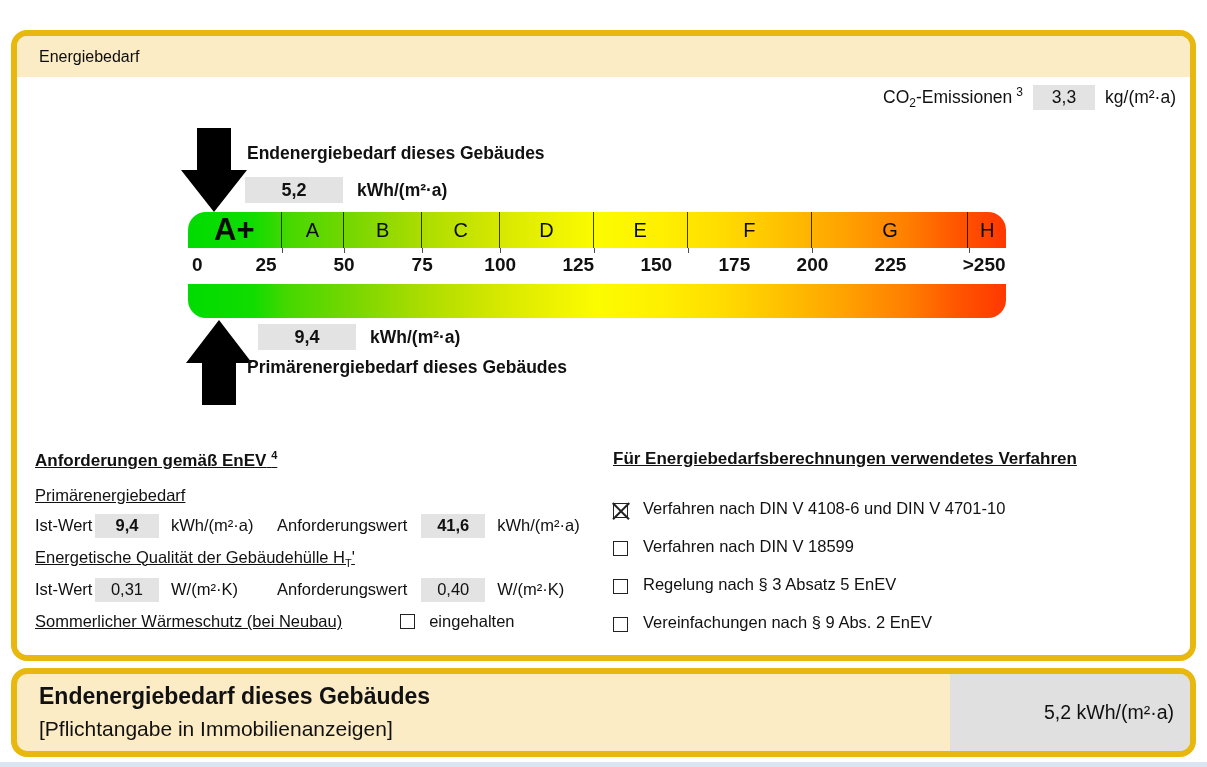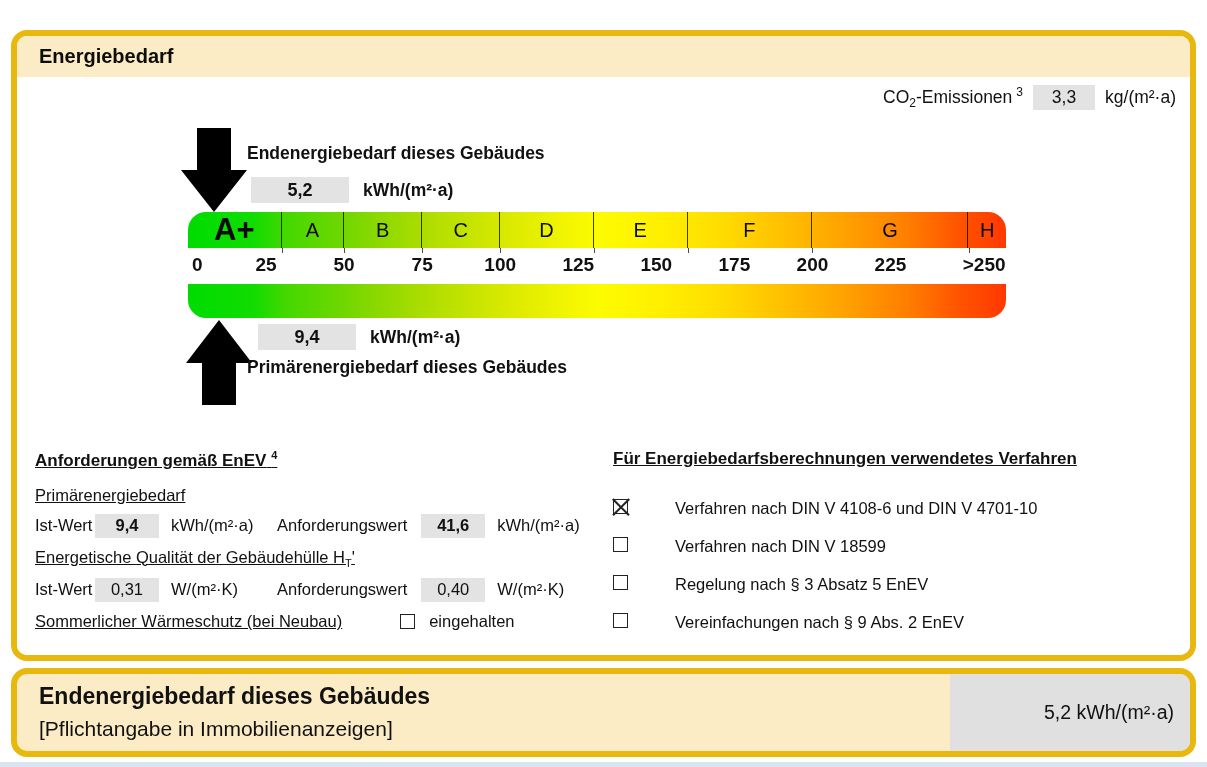--- a/index.html
+++ b/index.html
@@ -4,21 +4,21 @@
 <style>
   * { margin:0; padding:0; box-sizing:border-box; }
   body { font-family:"Liberation Sans", sans-serif; color:#111; background:#fff; }
   .page { position:relative; width:1207px; height:767px; background:#fff; overflow:hidden; }
 
   
   .panel { position:absolute; left:11px; width:1185px; border:6px solid #e9b80e; border-radius:16px; background:#fff; overflow:hidden; }
   .main-panel { top:30px; height:631px; }
   .bottom-panel { top:668px; height:89px; background:#fcecc5; }
   .title-bar { height:41px; background:#fcecc5; display:flex; align-items:center; padding-left:22px; }
-  .title-bar h1 { font-size:20px; font-weight:bold; color:#0d0d0d; }
+  .title-bar h1 { font-size:16px; font-weight:normal; color:#0d0d0d; }
   .panel-content { position:relative; height:682px; background:#fff; }
 
   
   .co2-row { position:absolute; top:8px; right:14px; font-size:17.5px; display:flex; align-items:center; white-space:nowrap; }
   .co2-row sub { font-size:12px; }
   .co2-row sup { font-size:12px; margin-left:4px; }
   .value-box { background:#e3e3e3; text-align:center; display:inline-flex; align-items:center; justify-content:center; }
   .co2-box { width:62px; height:25px; margin:0 10px; font-size:17.5px; }
 
   
@@ -64,21 +64,21 @@
   .req-row .unit2 { margin-left:12px; }
   .bold-val { font-weight:bold; }
   .summer-row { display:flex; align-items:center; margin-top:3px; }
   .summer-row .section-line { margin-bottom:0; }
   .checkbox { position:relative; display:inline-block; width:15px; height:15px; border:1.6px solid #222; background:#fff; flex:0 0 auto; }
   .checkbox.checked::before, .checkbox.checked::after { content:""; position:absolute; left:50%; top:50%; width:23px; height:1.6px; background:#222; }
   .checkbox.checked::before { transform:translate(-50%,-50%) rotate(45deg); }
   .checkbox.checked::after  { transform:translate(-50%,-50%) rotate(-45deg); }
   .summer-row .checkbox { margin-left:58px; }
   .summer-row .cb-label { margin-left:14px; }
-  .check-row { display:flex; align-items:flex-start; margin-bottom:19px;gap:32px; }
+  .check-row { display:flex; align-items:flex-end; margin-bottom:19px; }
   .check-row .check-label { margin-left:15px; white-space:nowrap; }
   .methods-list { margin-top:30px; }
 
   
   .bottom-inner { position:relative; height:77px; }
   .bottom-title { position:absolute; left:22px; top:9px; font-size:23px; font-weight:bold; }
   .bottom-subtitle { position:absolute; left:22px; top:43px; font-size:21px; }
   .bottom-valuebox { position:absolute; right:0; top:0; bottom:0; width:240px; background:#e0e0e0; display:flex; align-items:center; justify-content:flex-end; padding-right:16px; font-size:19.5px; }
 
   .footer-strip { position:absolute; left:0; bottom:0; width:100%; height:5px; background:#dbe5f1; }
@@ -100,21 +100,21 @@
         <span>kg/(m²·a)</span>
       </div>
 
       <div class="arrow" style="left:164px; top:51px;">
         <svg width="66" height="84" viewBox="0 0 66 84">
             <polygon points="16,0 50,0 50,42 66,42 33,84 0,42 16,42" fill="#000"></polygon>
           </svg>
       </div>
 
       <div class="bold-label" style="left:230px; top:66px;">Endenergiebedarf dieses Gebäudes</div>
-      <div class="value-row" style="left:234px; top:100px;justify-content:space-between;">
+      <div class="value-row" style="left:228px; top:100px;justify-content:space-between;">
         <span class="value-box">5,2</span>
         <span class="unit">kWh/(m²·a)</span>
       </div>
 
       <div class="scale-wrap">
         <div class="band band-top">
             <div class="seg div" style="width: 11.4504%;">
               <span class="big">A+</span>
             </div>
             <div class="seg div" style="width: 7.63359%;">

